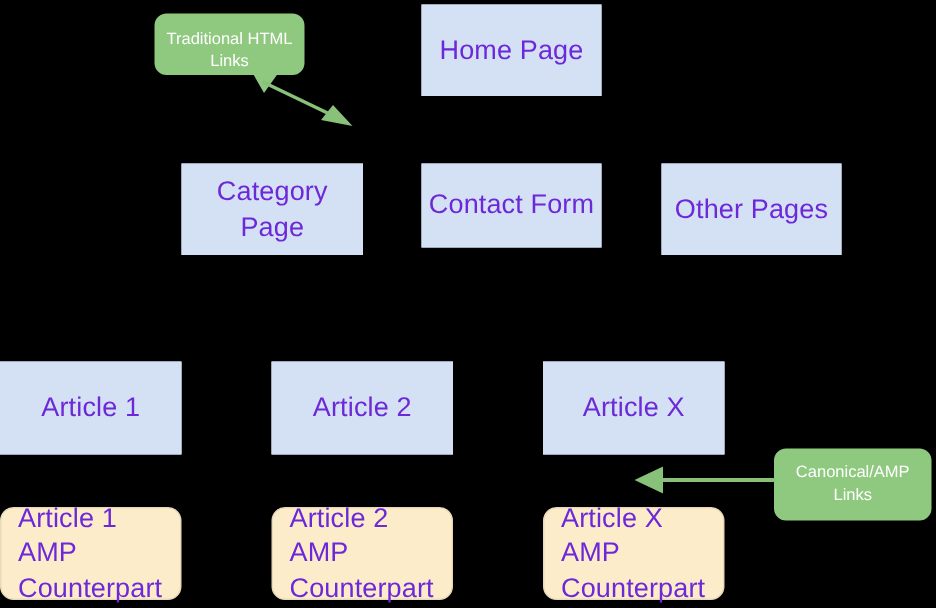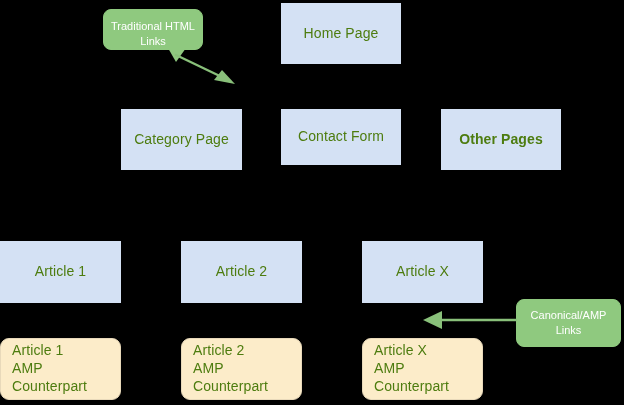--- a/index.html
+++ b/index.html
@@ -19,22 +19,22 @@
     height: 405px;
     background: #000000;
   }
   .node {
     position: absolute;
     box-sizing: border-box;
     display: flex;
     align-items: center;
     justify-content: center;
     text-align: center;
-    color: #4d7c0f;
-    font-size: 14px;
+    color: #6d28d9;
+    font-size: 18px;
     line-height: 1.28;
     letter-spacing: 0.1px;
   }
   .page-node {
     background: #d4e1f4;
     border: 1px solid #d4e1f4;
   }
   .amp-node {
     background: #fcecc9;
     border: 1px solid #e8d9ba;
@@ -78,21 +78,21 @@
   </div>
 
   <div class="node page-node" style="left:121px; top:109px; width:121px; height:61px;">
     <span>Category Page</span>
   </div>
 
   <div class="node page-node" style="left:281px; top:109px; width:120px; height:56px;">
     <span>Contact Form</span>
   </div>
 
-  <div class="node page-node" style="left:441px; top:109px; width:120px; height:61px;font-weight:bold;">
+  <div class="node page-node" style="left:441px; top:109px; width:120px; height:61px;">
     <span>Other Pages</span>
   </div>
 
   <div class="node page-node" style="left:0px; top:241px; width:121px; height:62px;">
     <span>Article 1</span>
   </div>
 
   <div class="node page-node" style="left:181px; top:241px; width:121px; height:62px;">
     <span>Article 2</span>
   </div>

